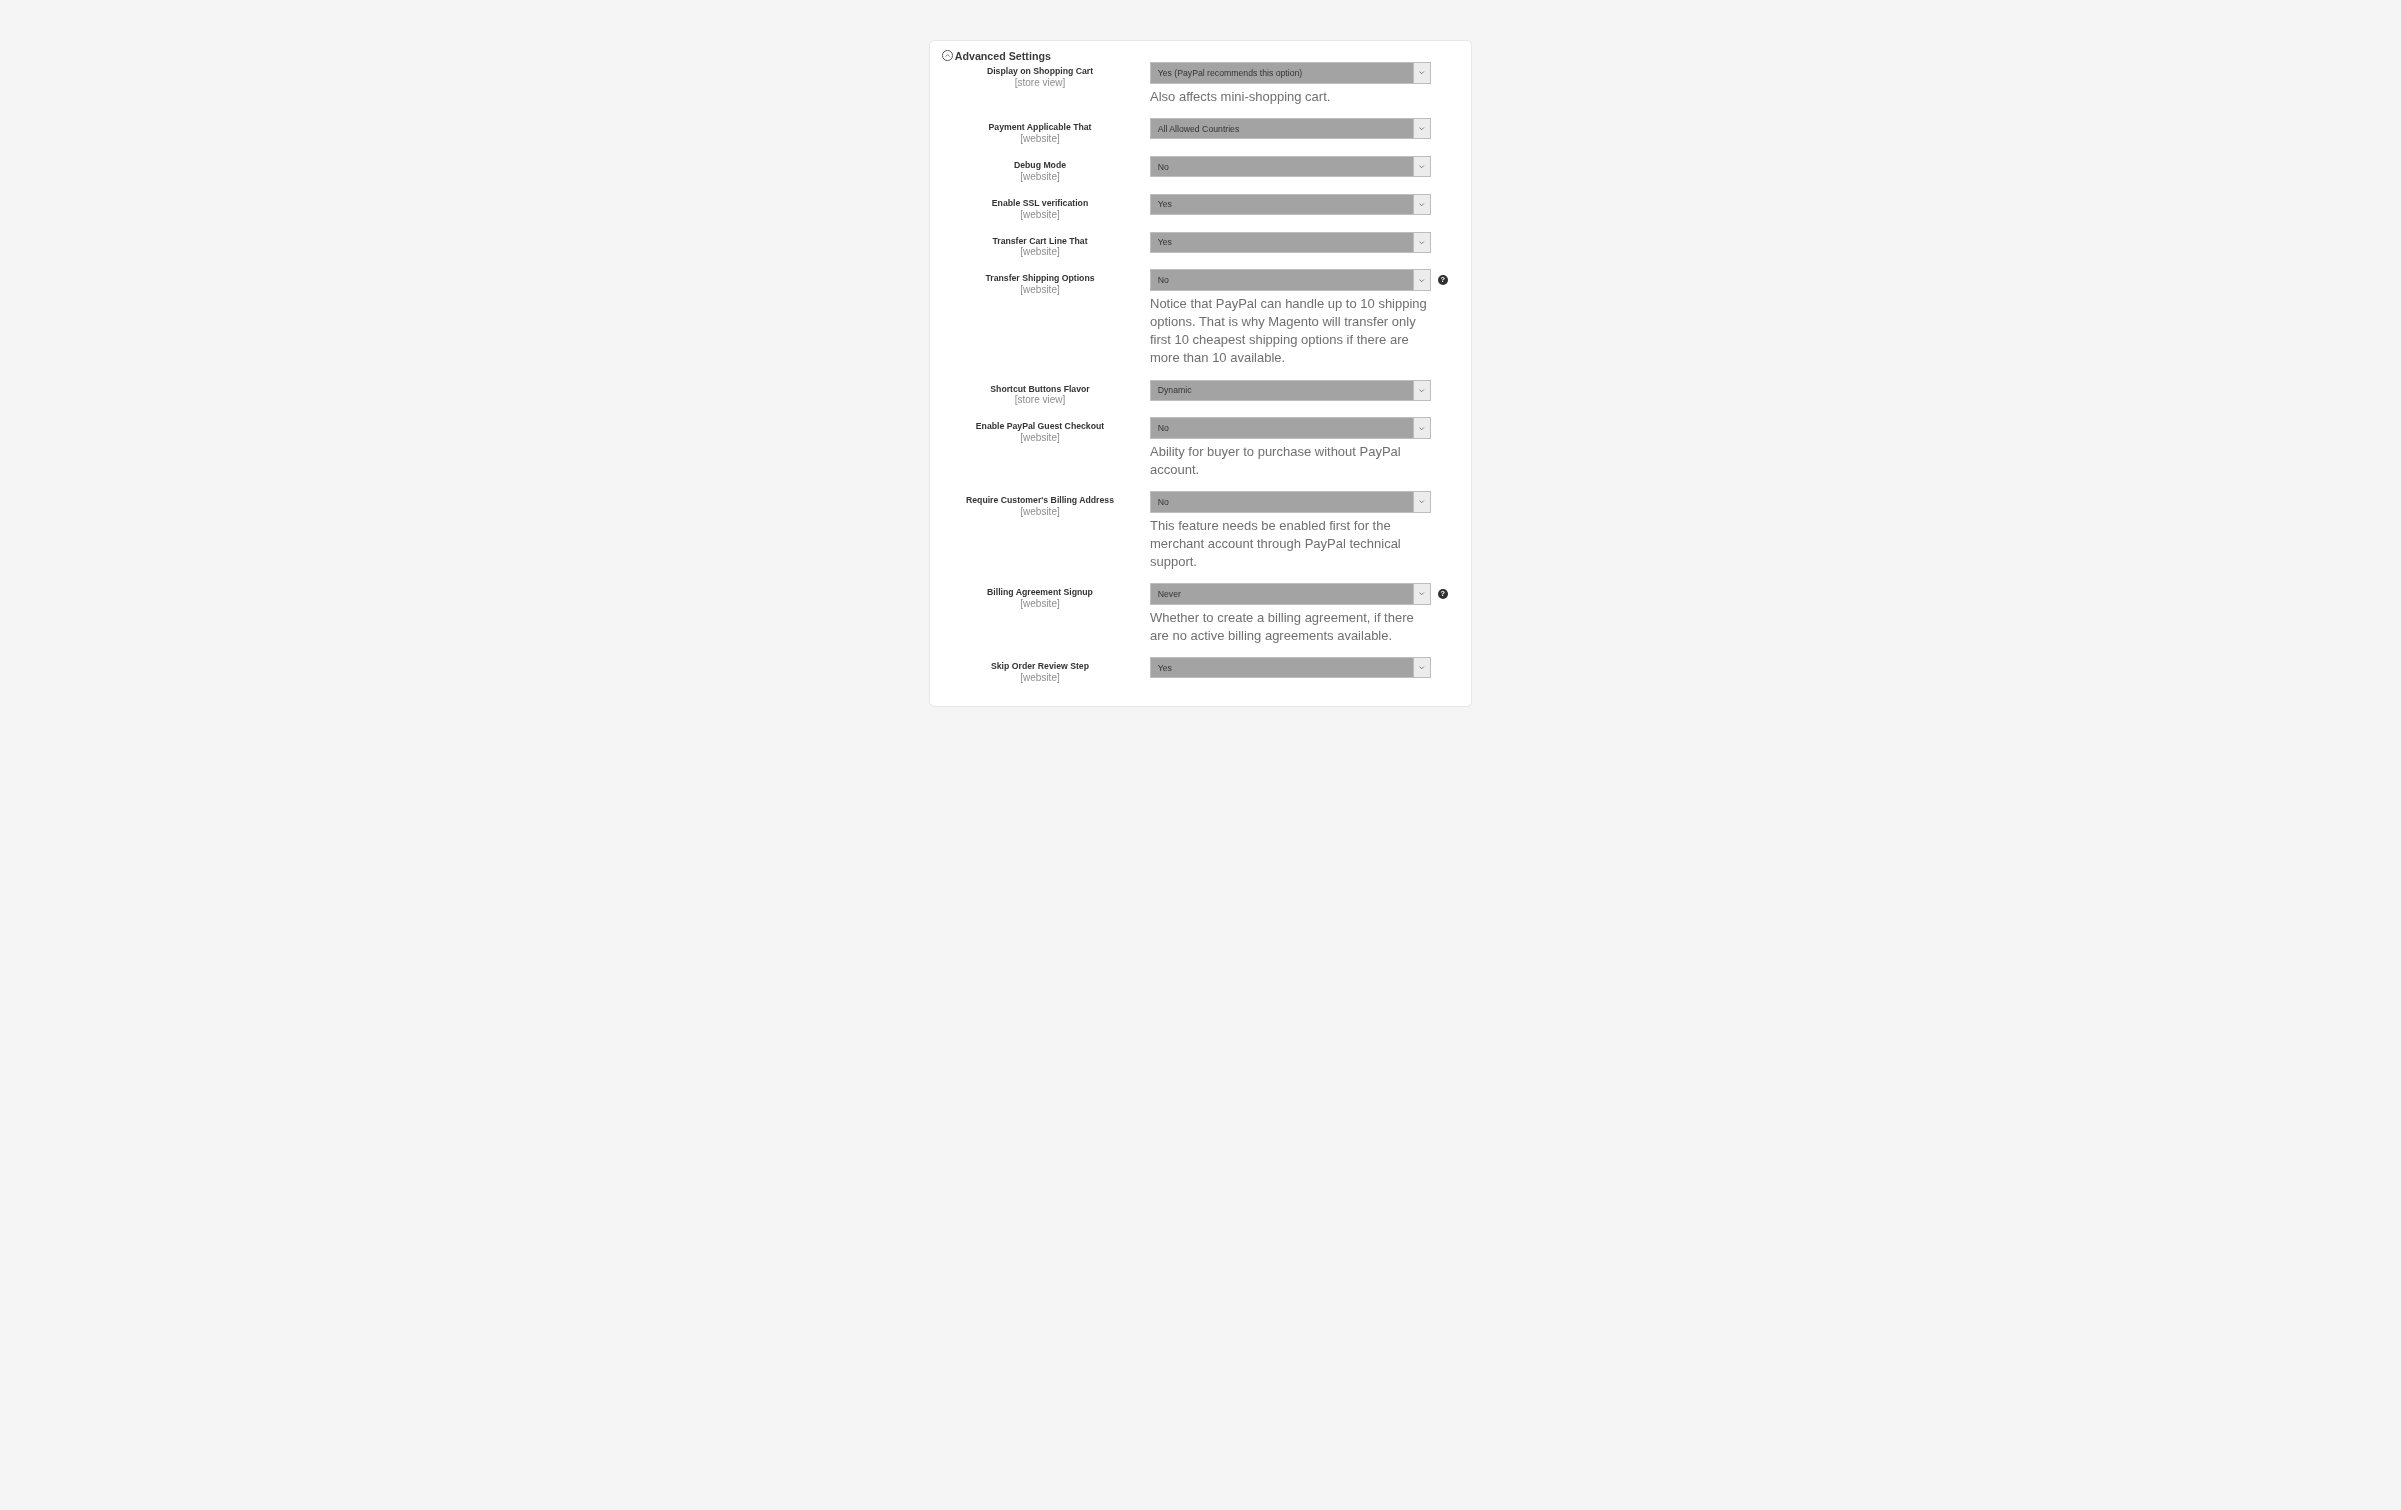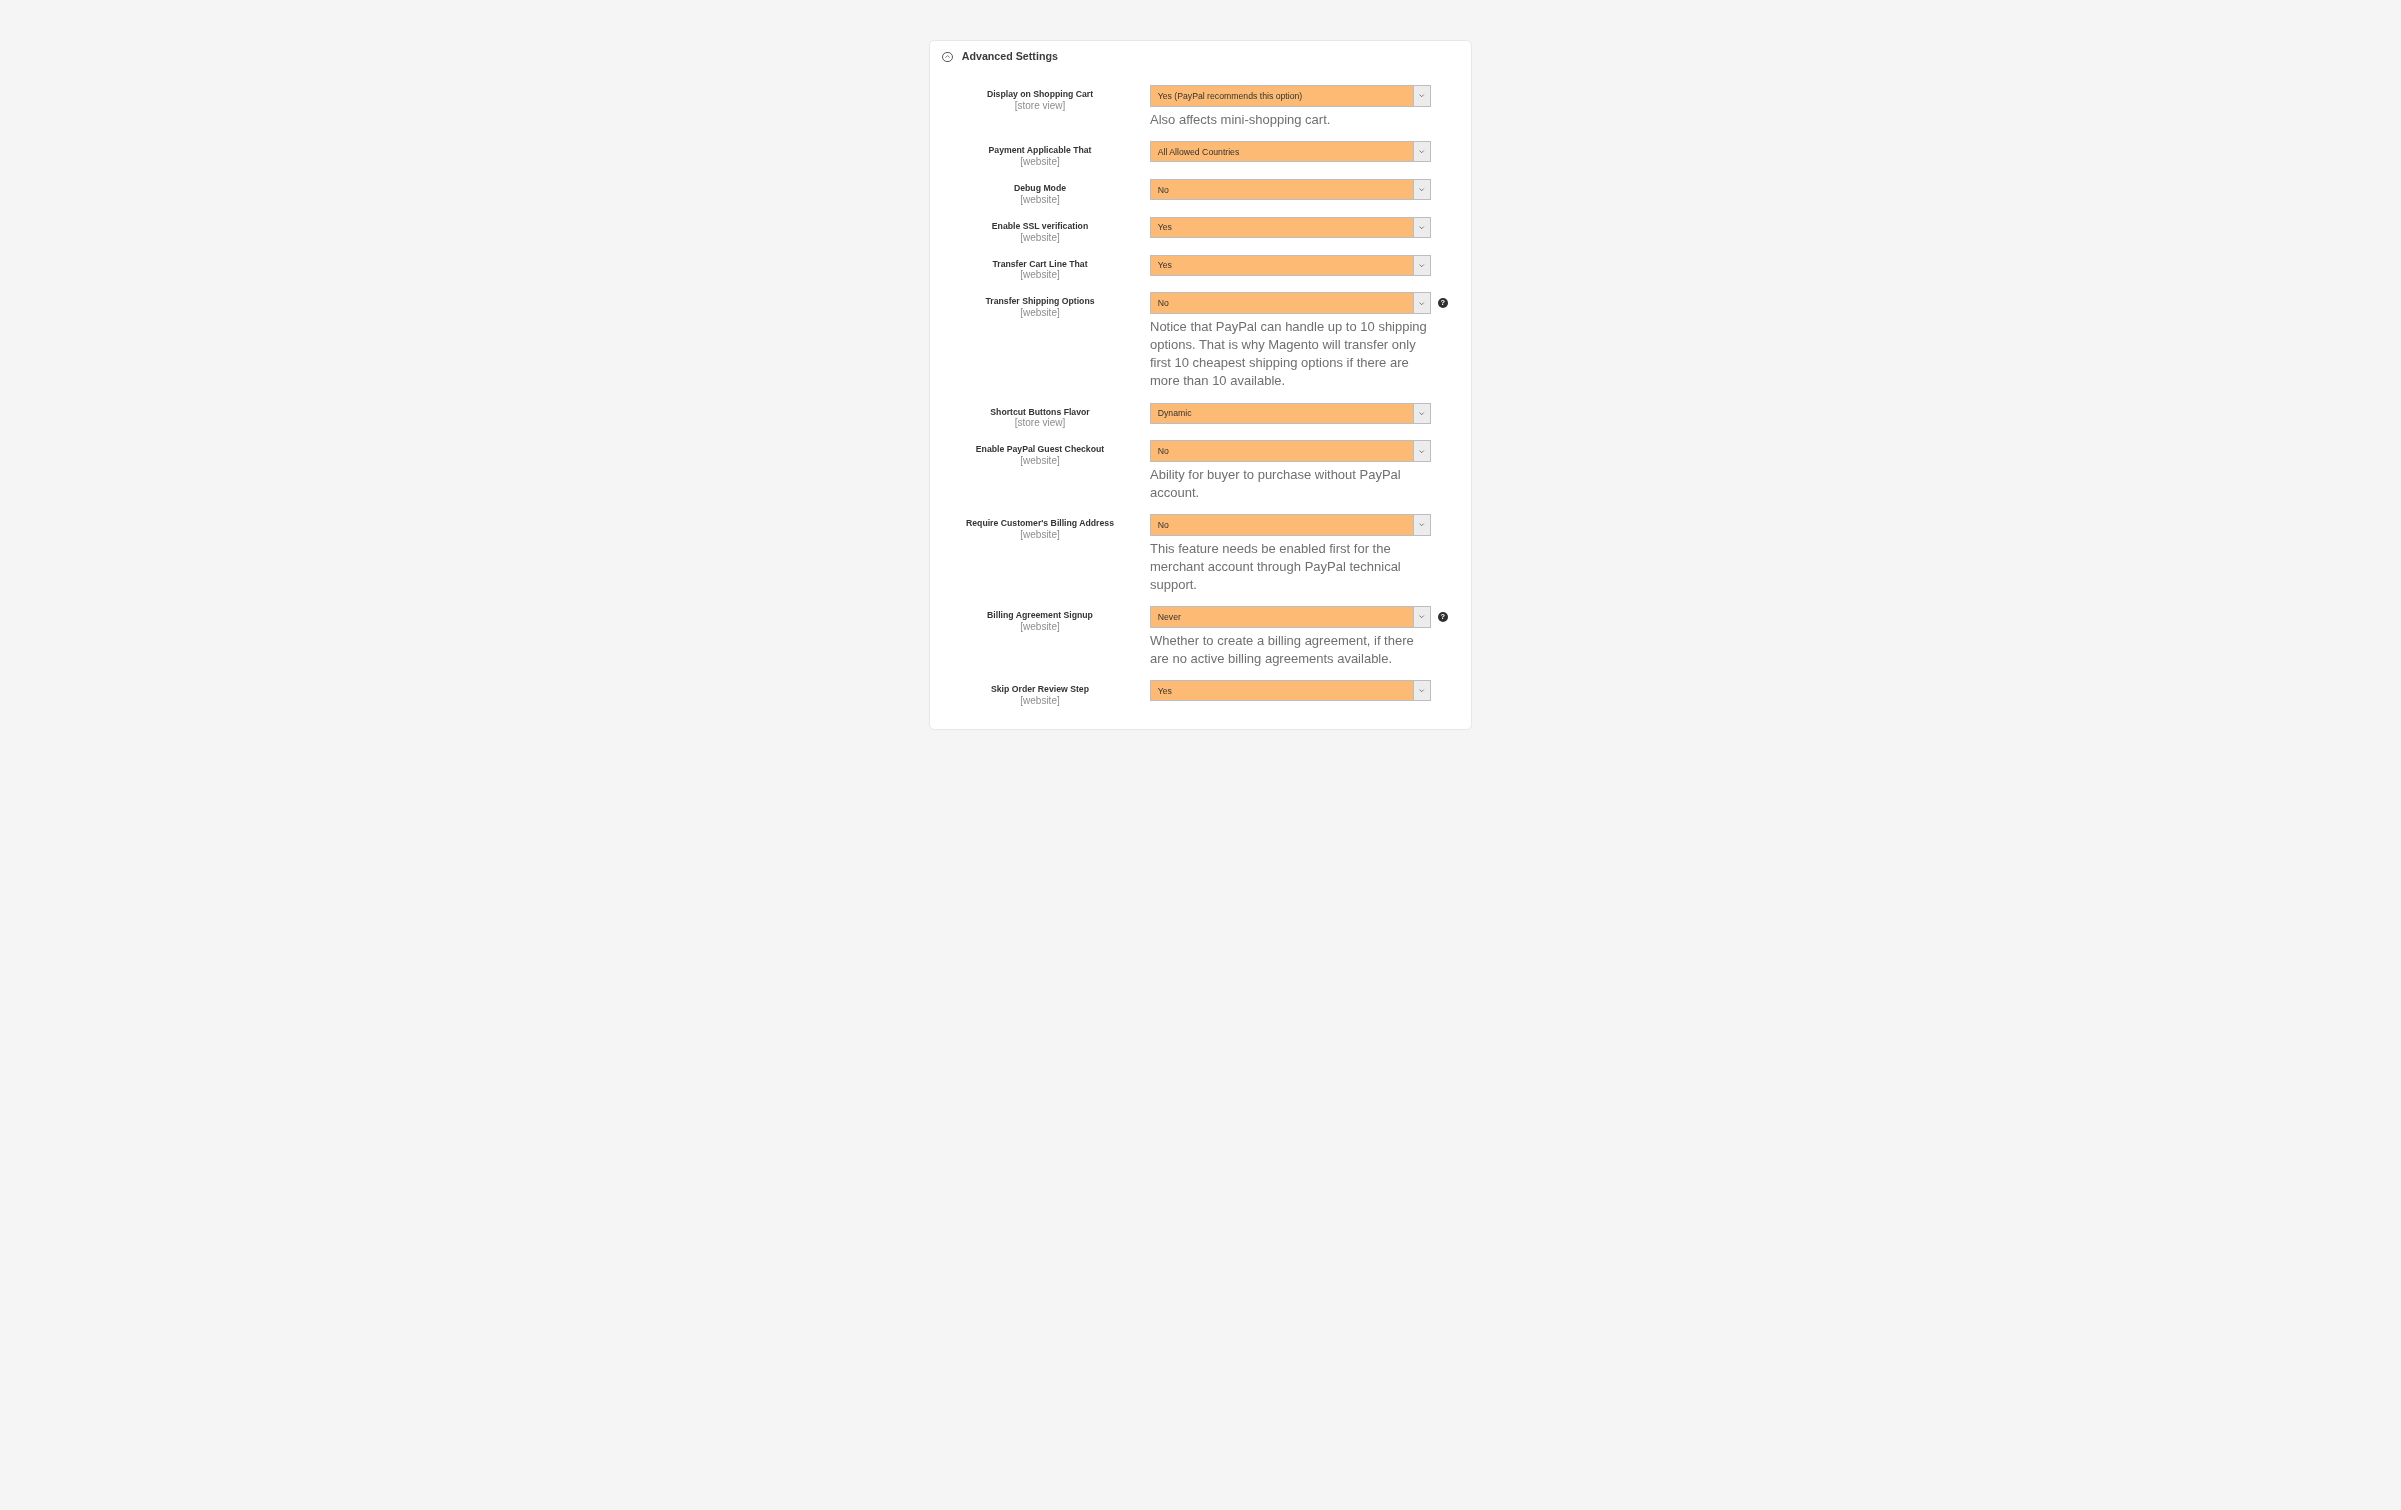--- a/index.html
+++ b/index.html
@@ -17,23 +17,22 @@
   }
   .panel {
     background: #ffffff;
     border: 0.7px solid #e7e7e7;
     border-radius: 5.4px;
     width: 543px;
     padding: 9.4px 12px 13.4px 12px;
   }
   .panel-header {
     display: flex;
-    align-items: flex-end;
-    gap: 9px;
-    margin-bottom: 23px;
+    align-items: flex-start;
+    gap: 2px;
   }
   .collapse-icon {
     width: 10.7px;
     height: 10.7px;
     border: 0.9px solid #5a5a5a;
     border-radius: 50%;
     display: inline-flex;
     align-items: center;
     justify-content: center;
     flex-shrink: 0;
@@ -73,21 +72,21 @@
     margin-top: 0px;
   }
   .field-control-col {
     width: 281px;
     flex-shrink: 0;
   }
   .select-wrap {
     display: flex;
     align-items: stretch;
     border: 0.7px solid #bdbdbd;
-    background: #fdba74;
+    background: #a3a3a3;
     height: 21.4px;
   }
   .select-value {
     flex: 1;
     font-size: 8.7px;
     color: #333;
     padding: 0 6.7px;
     display: flex;
     align-items: center;
   }

